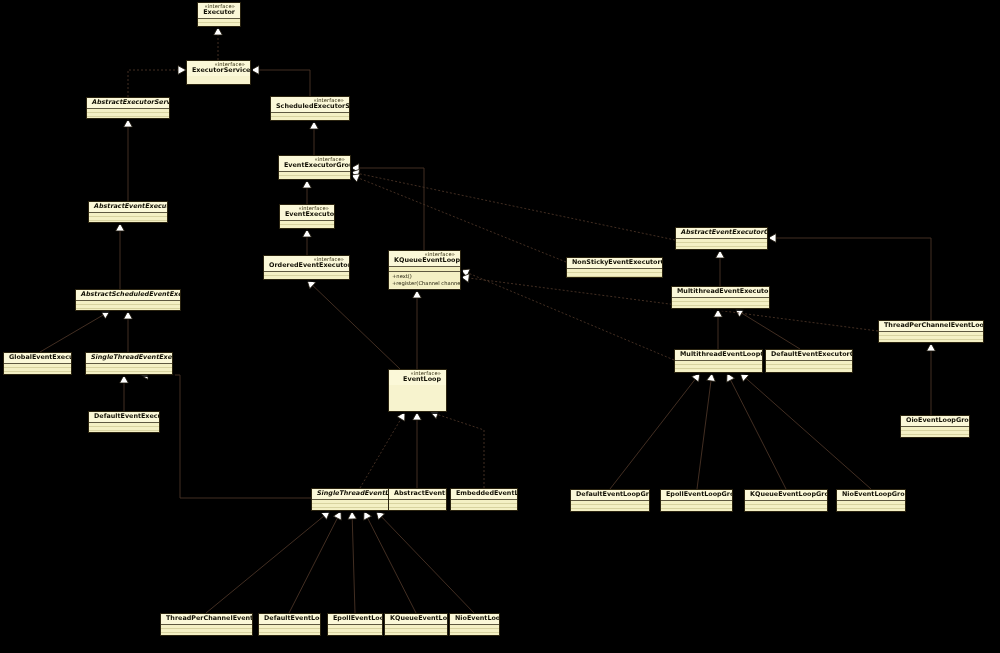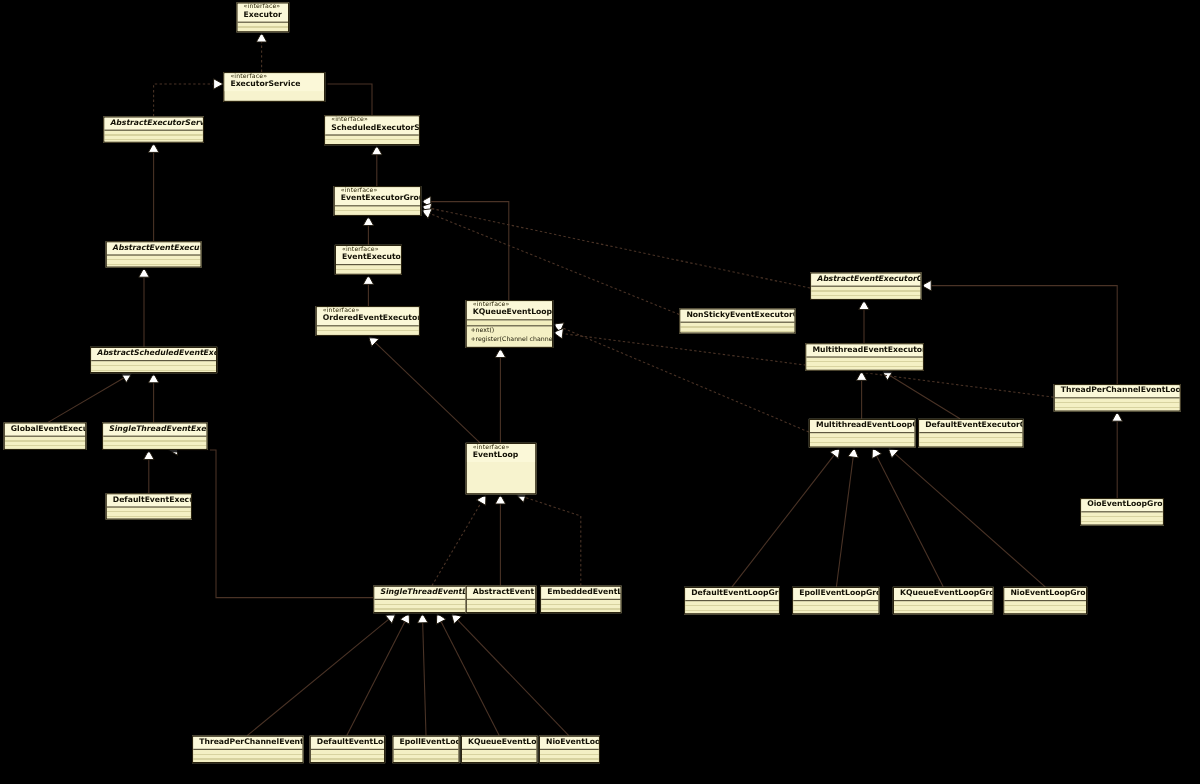--- a/index.html
+++ b/index.html
@@ -16,21 +16,21 @@
     box-sizing:border-box;
     background:#F7F3CE;
     border:1px solid #2b2410;
     box-shadow:2px 2px 0 rgba(0,0,0,0.85);
     display:flex;flex-direction:column;
     overflow:hidden;
   }
   .hdr{
     background:#FBF8D8;
     padding:1px 5px 2px 5px;
-    text-align:left;
+    text-align:right;
     line-height:1.05;
   }
   .stereo{
     font-size:5.2px;color:#2a2407;letter-spacing:.1px;
     display:block;
   }
   .nm{
     font-size:6.4px;font-weight:bold;color:#121005;
     display:block;white-space:nowrap;
   }
@@ -198,21 +198,21 @@
     </svg>
   <div id="node-layer">
       <div class="node" style="left: 197px; top: 2px; width: 44px; height: 25px;">
         <div class="hdr">
           <span class="stereo">«interface»</span>
           <span class="nm">Executor</span>
         </div>
         <div class="sep"></div>
         <div class="cmp lines"></div>
       </div>
-      <div class="node" style="left: 186px; top: 60px; width: 85px; height: 25px; gap: 32px;">
+      <div class="node" style="left: 186px; top: 60px; width: 65px; height: 25px; gap: 32px;">
         <div class="hdr">
           <span class="stereo">«interface»</span>
           <span class="nm">ExecutorService</span>
         </div>
         <div class="sep"></div>
         <div class="cmp lines"></div>
       </div>
       <div class="node" style="left: 86px; top: 97px; width: 84px; height: 22px;">
         <div class="hdr">
           <span class="nm abs">AbstractExecutorService</span>

